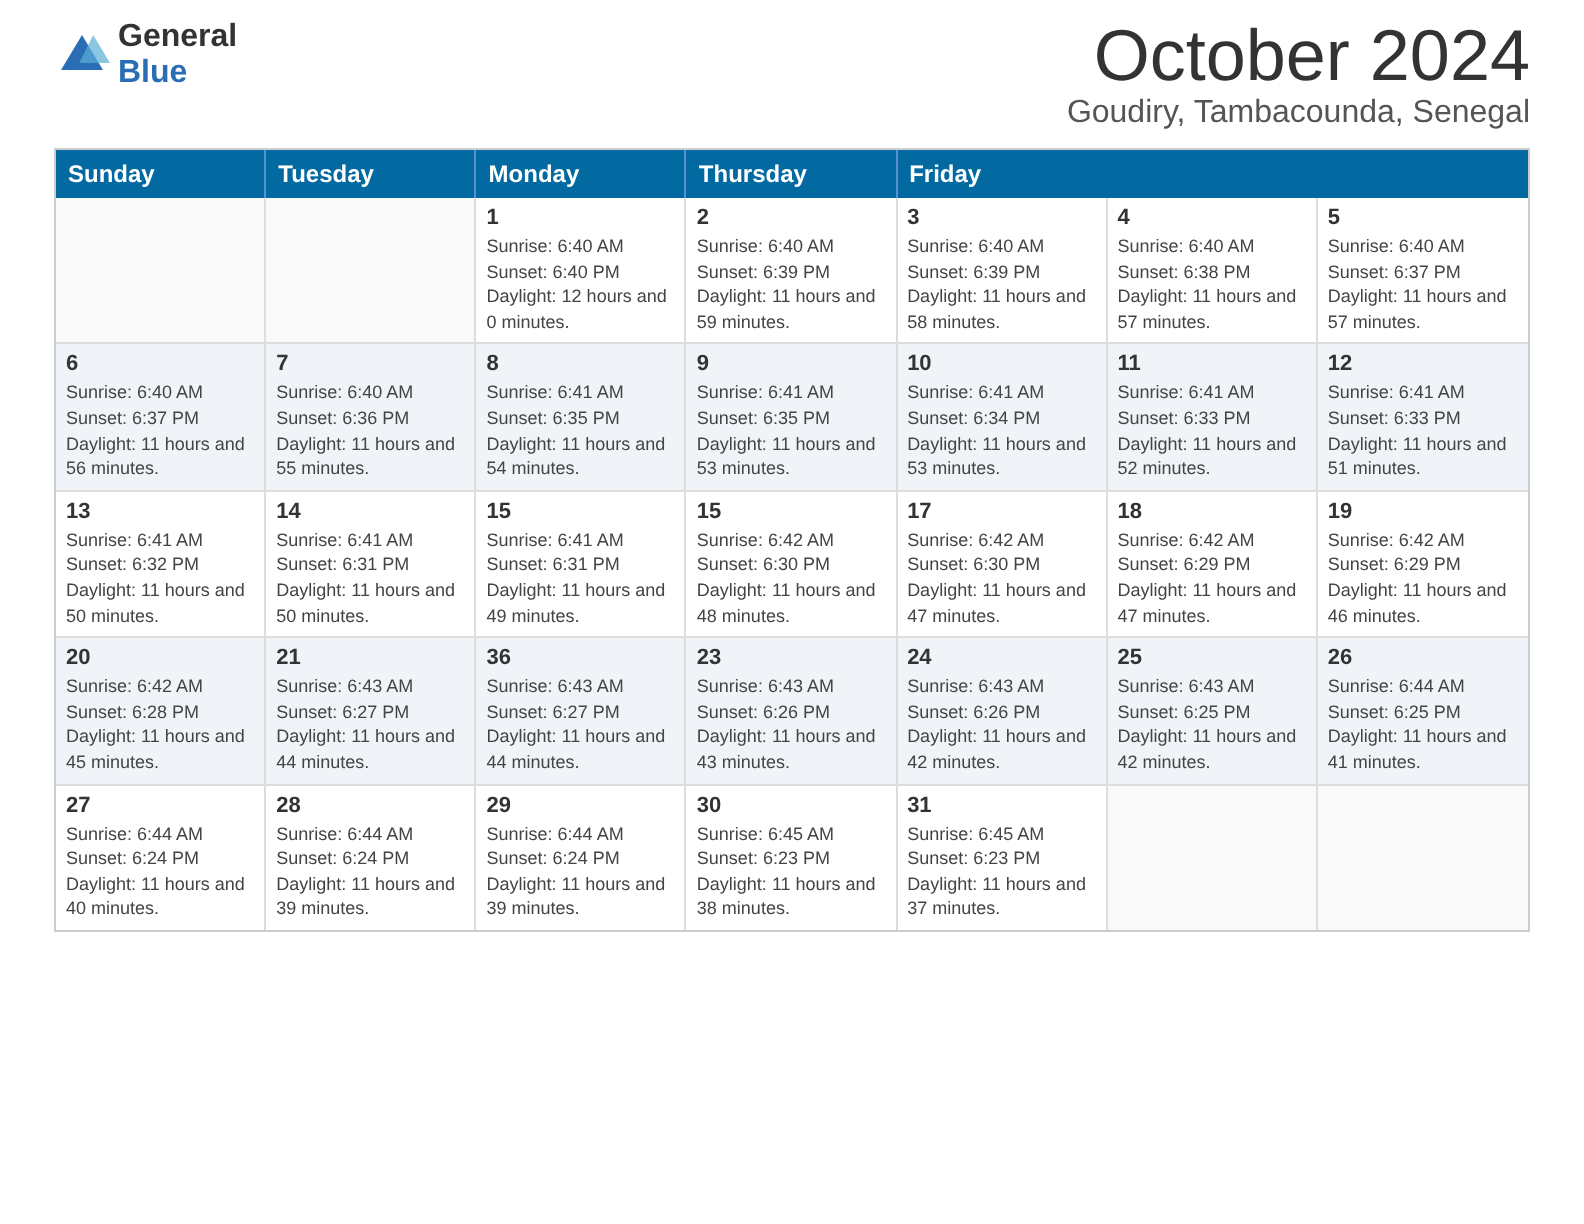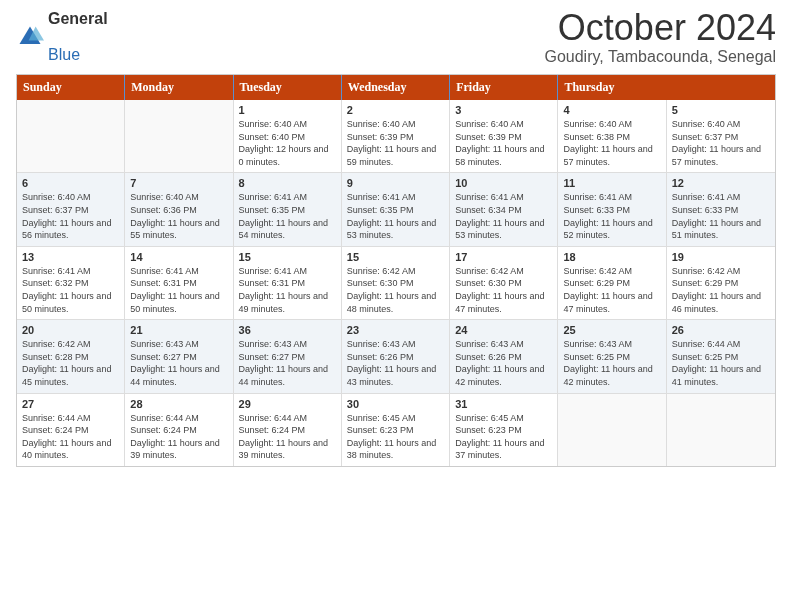--- a/index.html
+++ b/index.html
@@ -6,21 +6,21 @@
     body {
       font-family: Arial, sans-serif;
       background: #fff;
       width: 792px;
       height: 612px;
       overflow: hidden;
     }
     .page {
       width: 792px;
       height: 432px;
-      padding: 10px 16px;
+      padding: 10px 27px;
       display: flex;
       flex-direction: column;
     }
     .header {
       display: flex;
       align-items: flex-start;
       justify-content: space-between;
       margin-bottom: 8px;
     }
     .logo {
@@ -33,23 +33,22 @@
       flex-direction: column;
       line-height: 1.1;
     }
     .logo-general {
       font-size: 16px;
       font-weight: bold;
       color: #333;
     }
     .logo-blue {
       font-size: 16px;
-      font-weight: normal;
+      font-weight: bold;
       color: #2a6db5;
-      margin-top: 18px;
     }
     .logo-icon {
       width: 28px;
       height: 28px;
     }
     .title-section {
       text-align: right;
     }
     .month-title {
       font-size: 36px;
@@ -64,22 +63,21 @@
     }
     .calendar {
       flex: 1;
       display: flex;
       flex-direction: column;
       border: 1px solid #ccc;
     }
     .day-headers {
       display: grid;
       grid-template-columns: repeat(7, 1fr);
-      background: #c2410c;
-      font-family: Liberation Serif, serif;
+      background: #0369a1;
     }
     .day-header {
       color: #fff;
       font-size: 12px;
       font-weight: bold;
       padding: 5px 6px;
       text-align: left;
       border-right: 1px solid #5a8fd0;
     }
     .day-header:last-child {
@@ -145,25 +143,24 @@
     </div>
     <div class="title-section">
       <div class="month-title">October 2024</div>
       <div class="location">Goudiry, Tambacounda, Senegal</div>
     </div>
   </div>
 
   <div class="calendar">
     <div class="day-headers">
     <div class="day-header">Sunday</div>
+        <div class="day-header">Tuesday</div>
         <div class="day-header">Monday</div>
-        <div class="day-header">Tuesday</div>
-        <div class="day-header">Wednesday</div>
+        <div class="day-header">Thursday</div>
         <div class="day-header">Friday</div>
-        <div class="day-header">Thursday</div>
       </div>
     <div class="weeks">
     <div class="week-row">
           <div class="day-cell empty"></div>
           <div class="day-cell empty"></div>
           <div class="day-cell">
             <div class="day-number">1</div>
             <div class="day-info" style="white-space: pre-line;">Sunrise: 6:40 AM
 Sunset: 6:40 PM
 Daylight: 12 hours and 0 minutes.</div>

